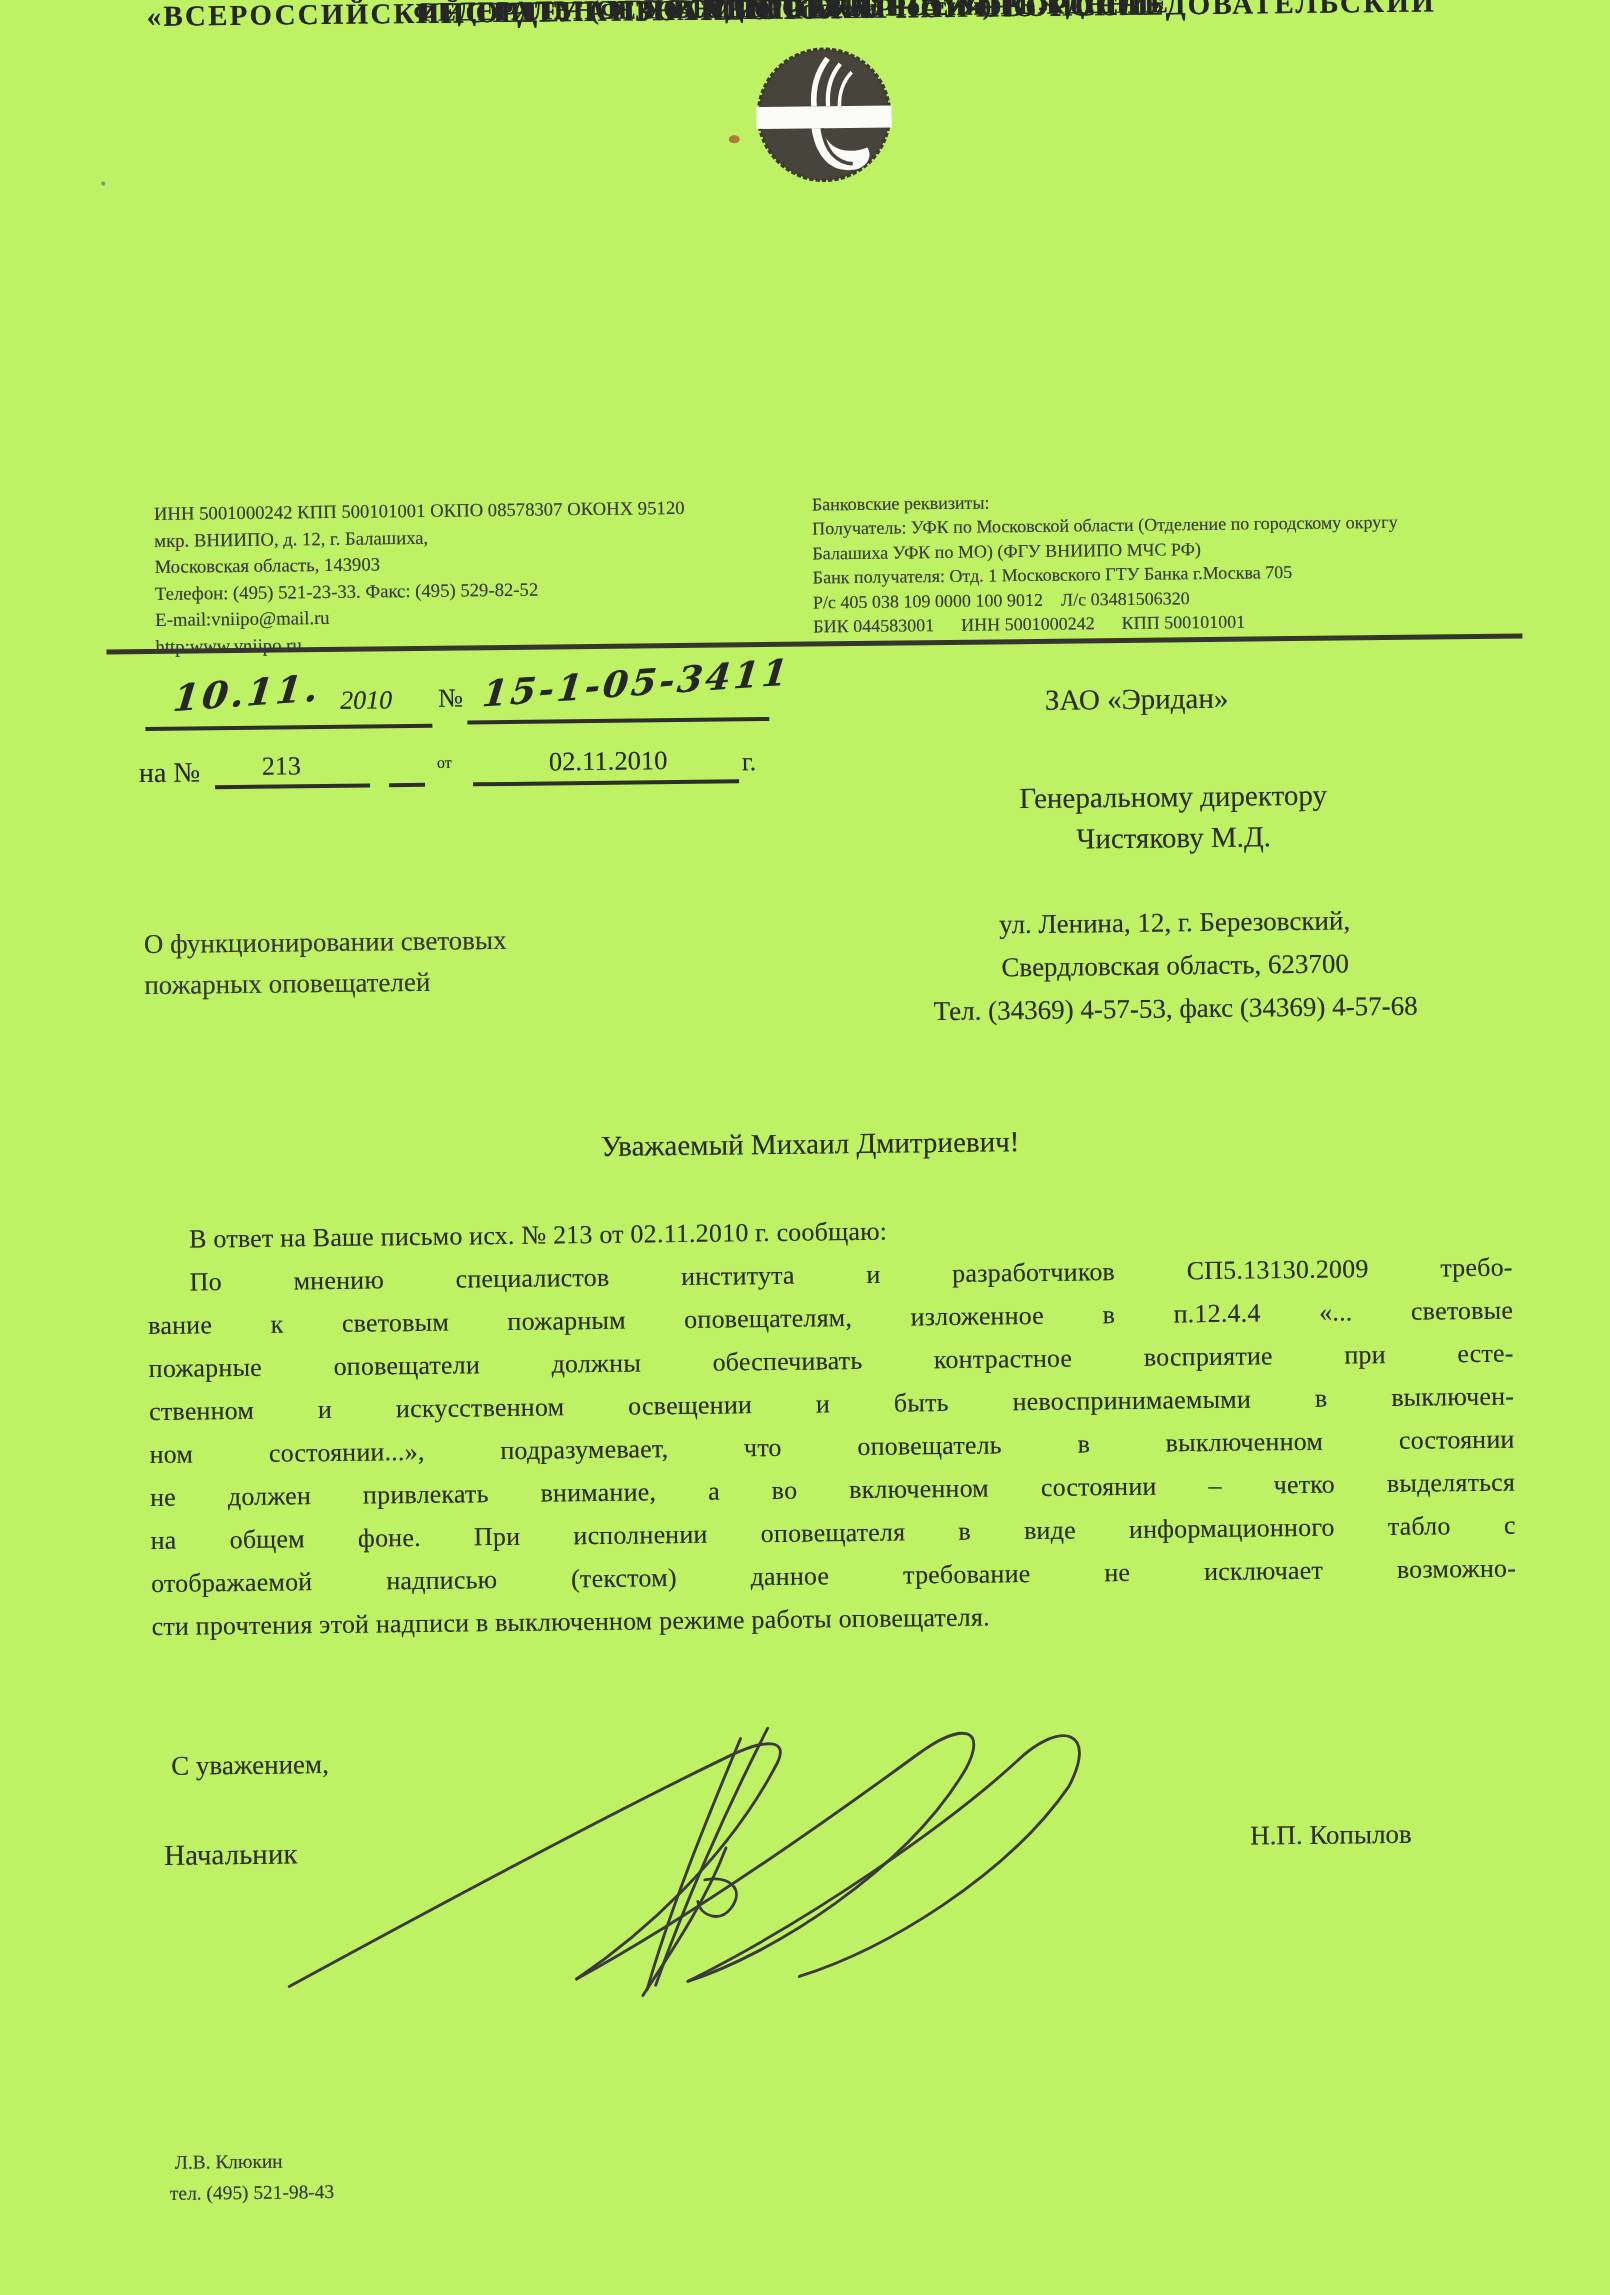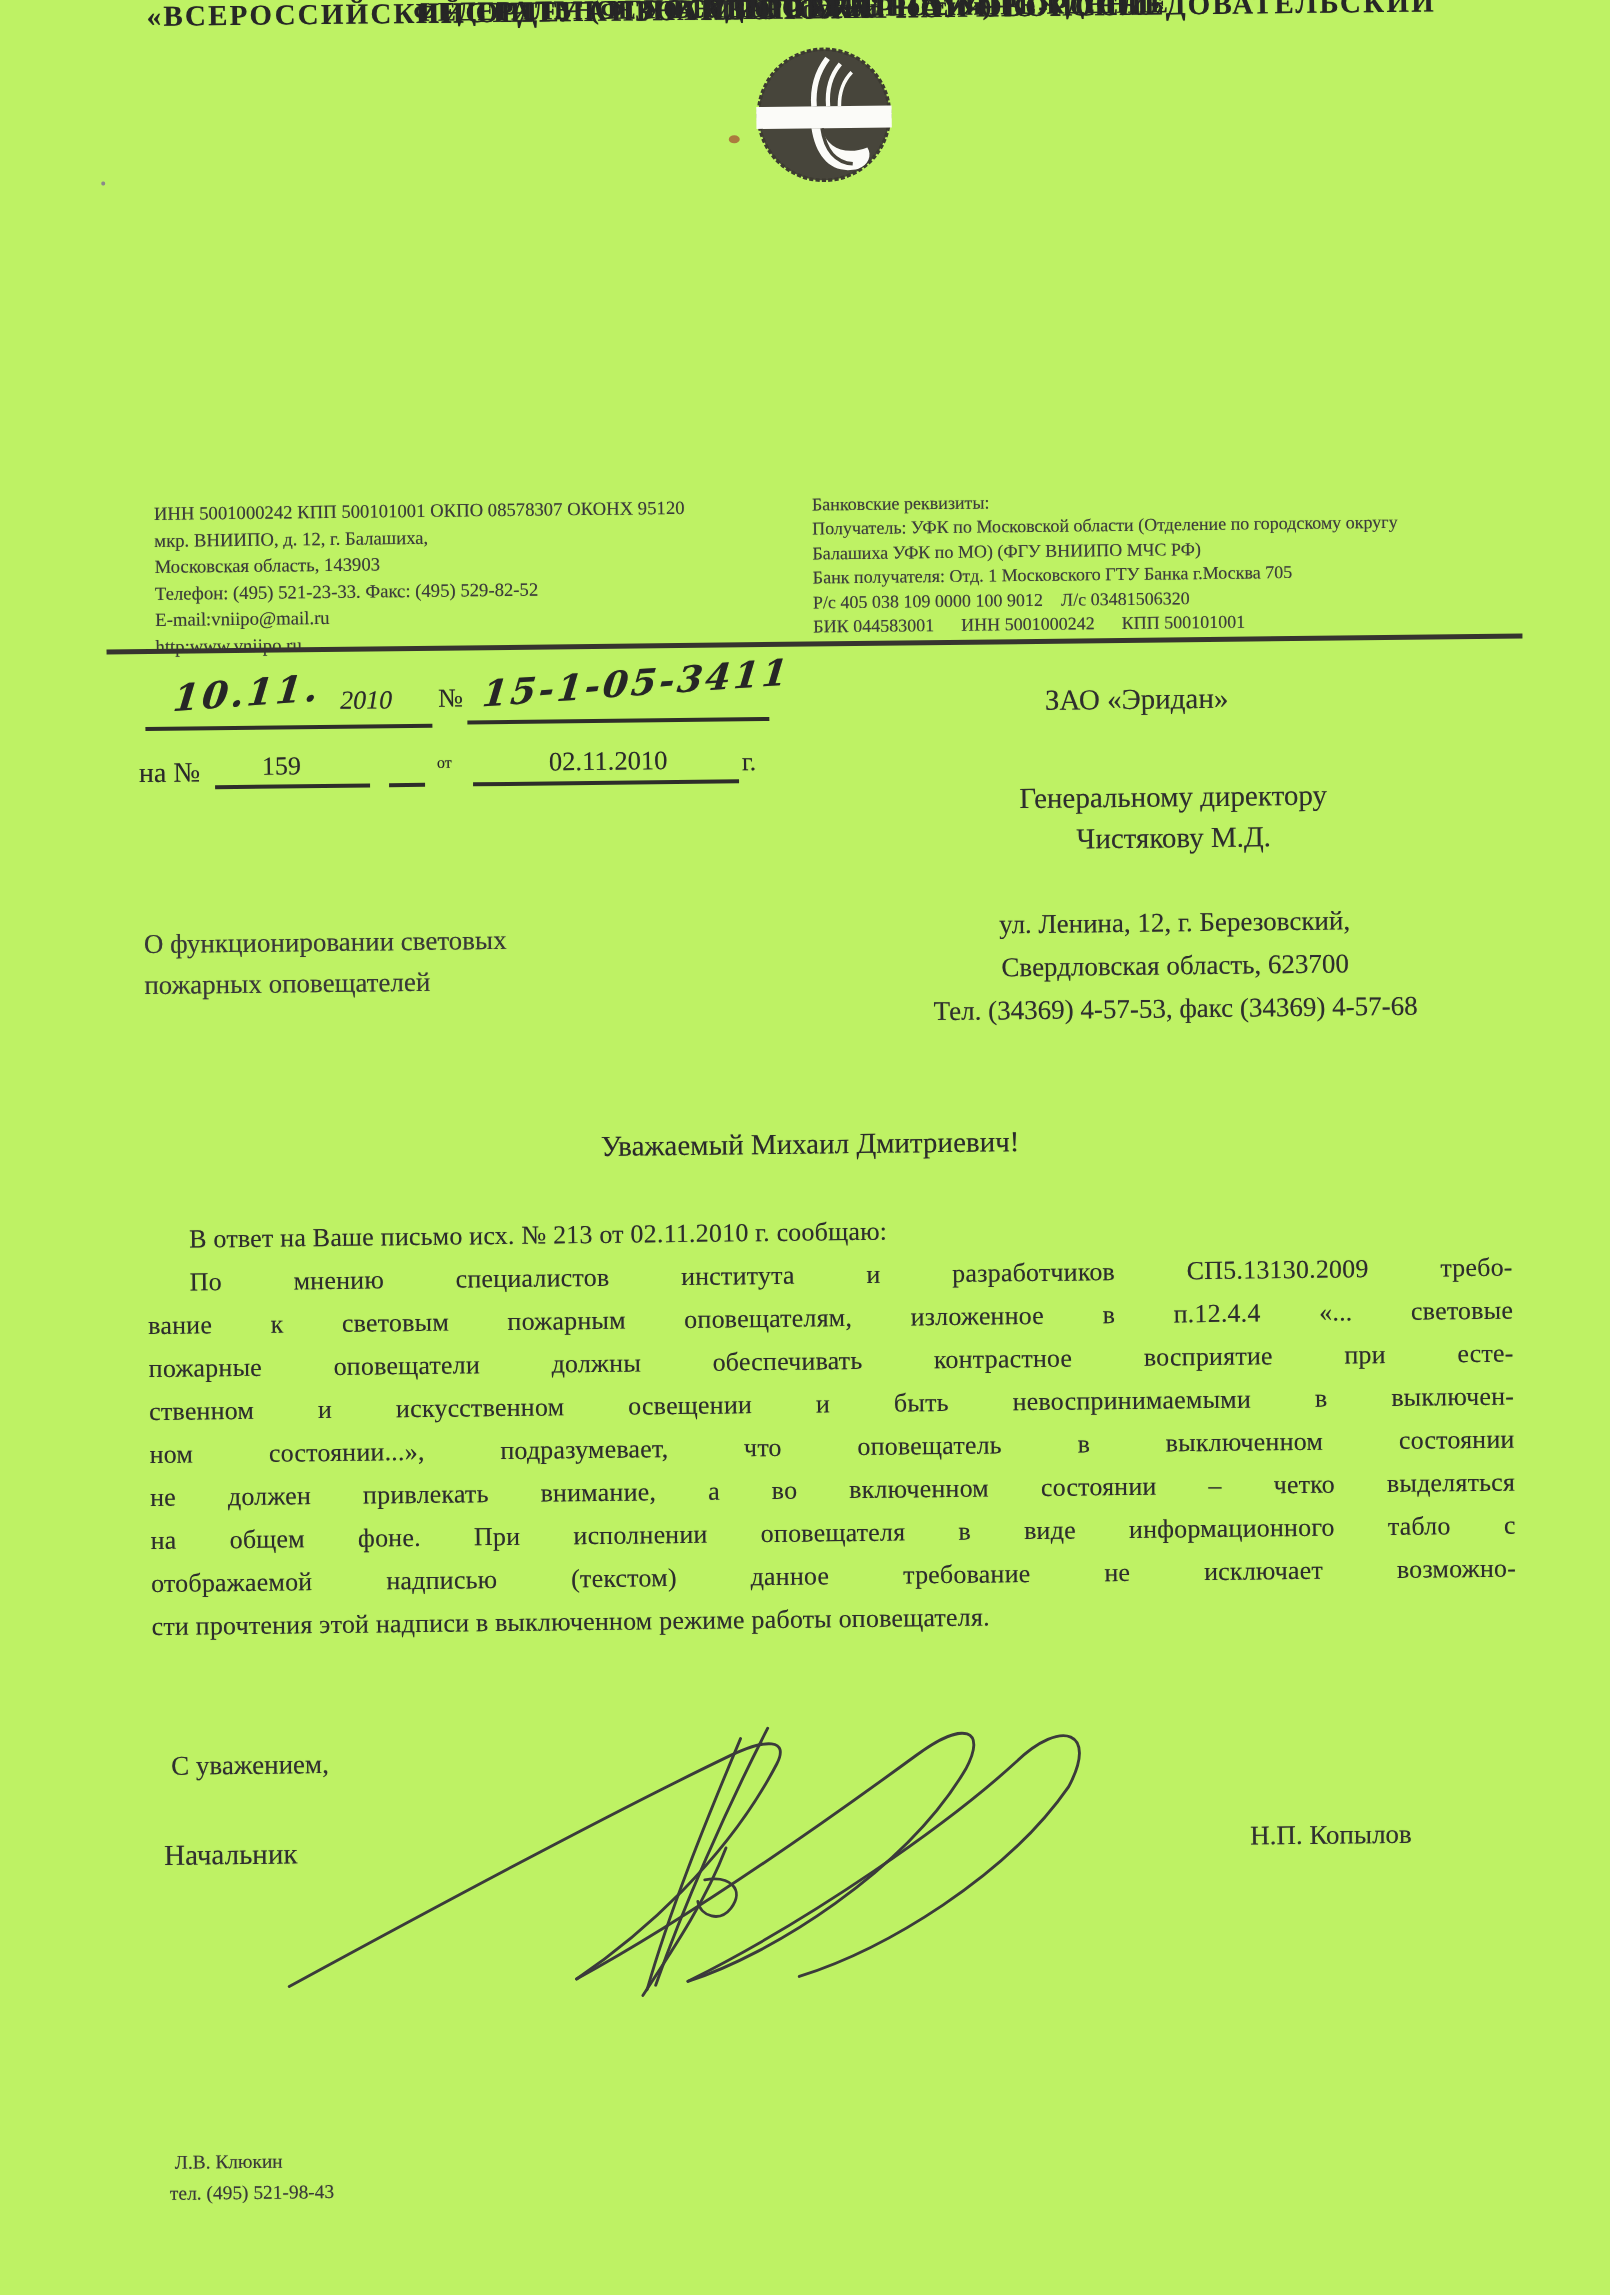--- a/index.html
+++ b/index.html
@@ -117,21 +117,21 @@
 
     <div class="abs uline" style="left:151px; top:727px; width:287px;"></div>
     <div class="abs hand t" style="left:180px; top:672px; font-size:37px;">10.11.</div>
     <div class="abs typed t" style="left:346px; top:688px;font-style:italic;">2010</div>
     <div class="abs typed t" style="left:444px; top:687px;">№</div>
     <div class="abs uline" style="left:473px; top:724px; width:302px;"></div>
     <div class="abs hand t" style="left:490px; top:667px; font-size:36px;">15-1-05-3411</div>
 
     <div class="abs typed t" style="left:144px; top:757px; font-size:28px;">на №</div>
     <div class="abs uline" style="left:220px; top:786px; width:155px;"></div>
-    <div class="abs typed t" style="left:267px; top:753px;">159</div>
+    <div class="abs typed t" style="left:267px; top:753px;">213</div>
     <div class="abs uline" style="left:394px; top:786px; width:36px;"></div>
     <div class="abs typed t" style="left:442px; top:757px; font-size:16px;">от</div>
     <div class="abs uline" style="left:478px; top:786px; width:266px;"></div>
     <div class="abs typed t" style="left:554px; top:751px; font-size:26.6px;">02.11.2010</div>
     <div class="abs typed t" style="left:747px; top:754px;">г.</div>
 
     <div class="abs ctr addr t" style="left:927px; top:694px; width:431px; font-size:29px;">ЗАО «Эридан»</div>
     <div class="abs ctr addr t" style="left:948px; top:792px; width:460px; font-size:29px;">Генеральному директору</div>
     <div class="abs ctr addr t" style="left:948px; top:833px; width:460px; font-size:29px;">Чистякову М.Д.</div>
 

